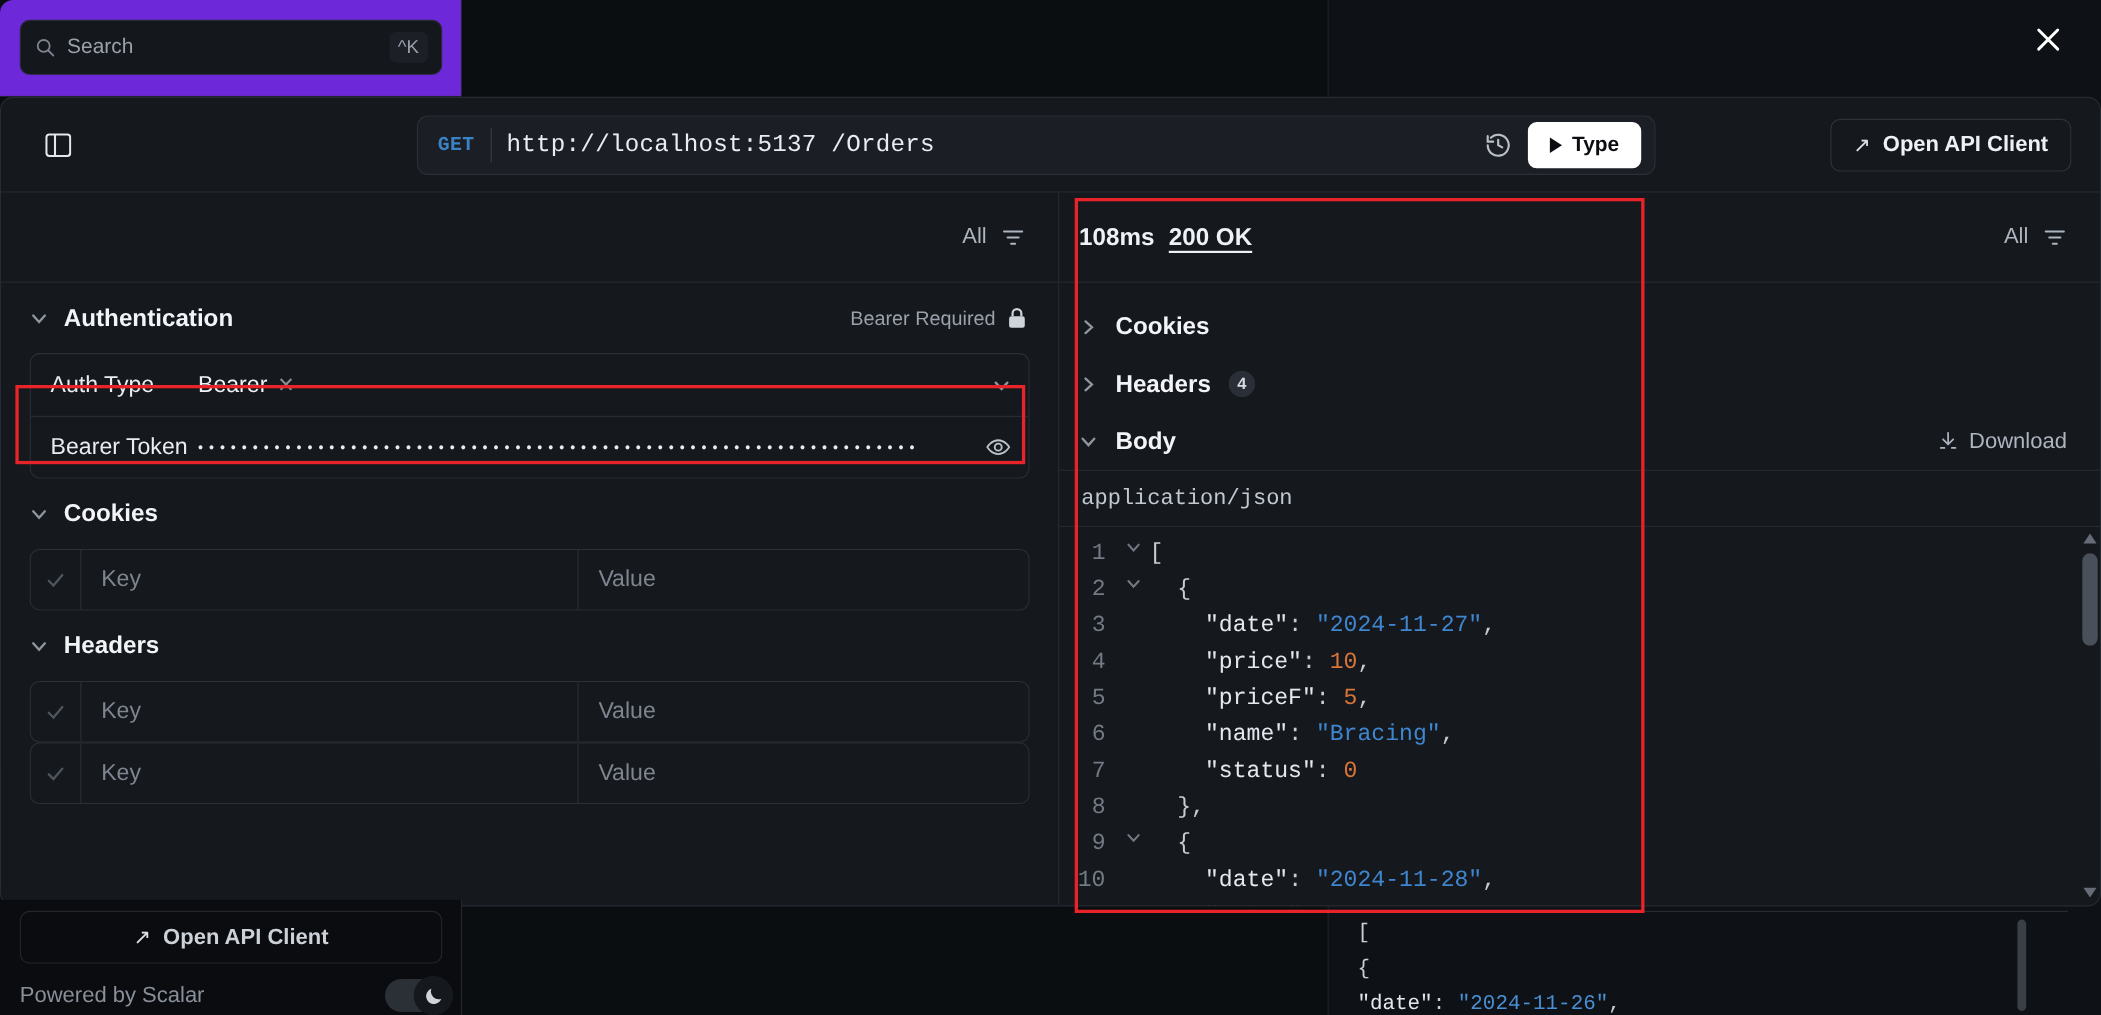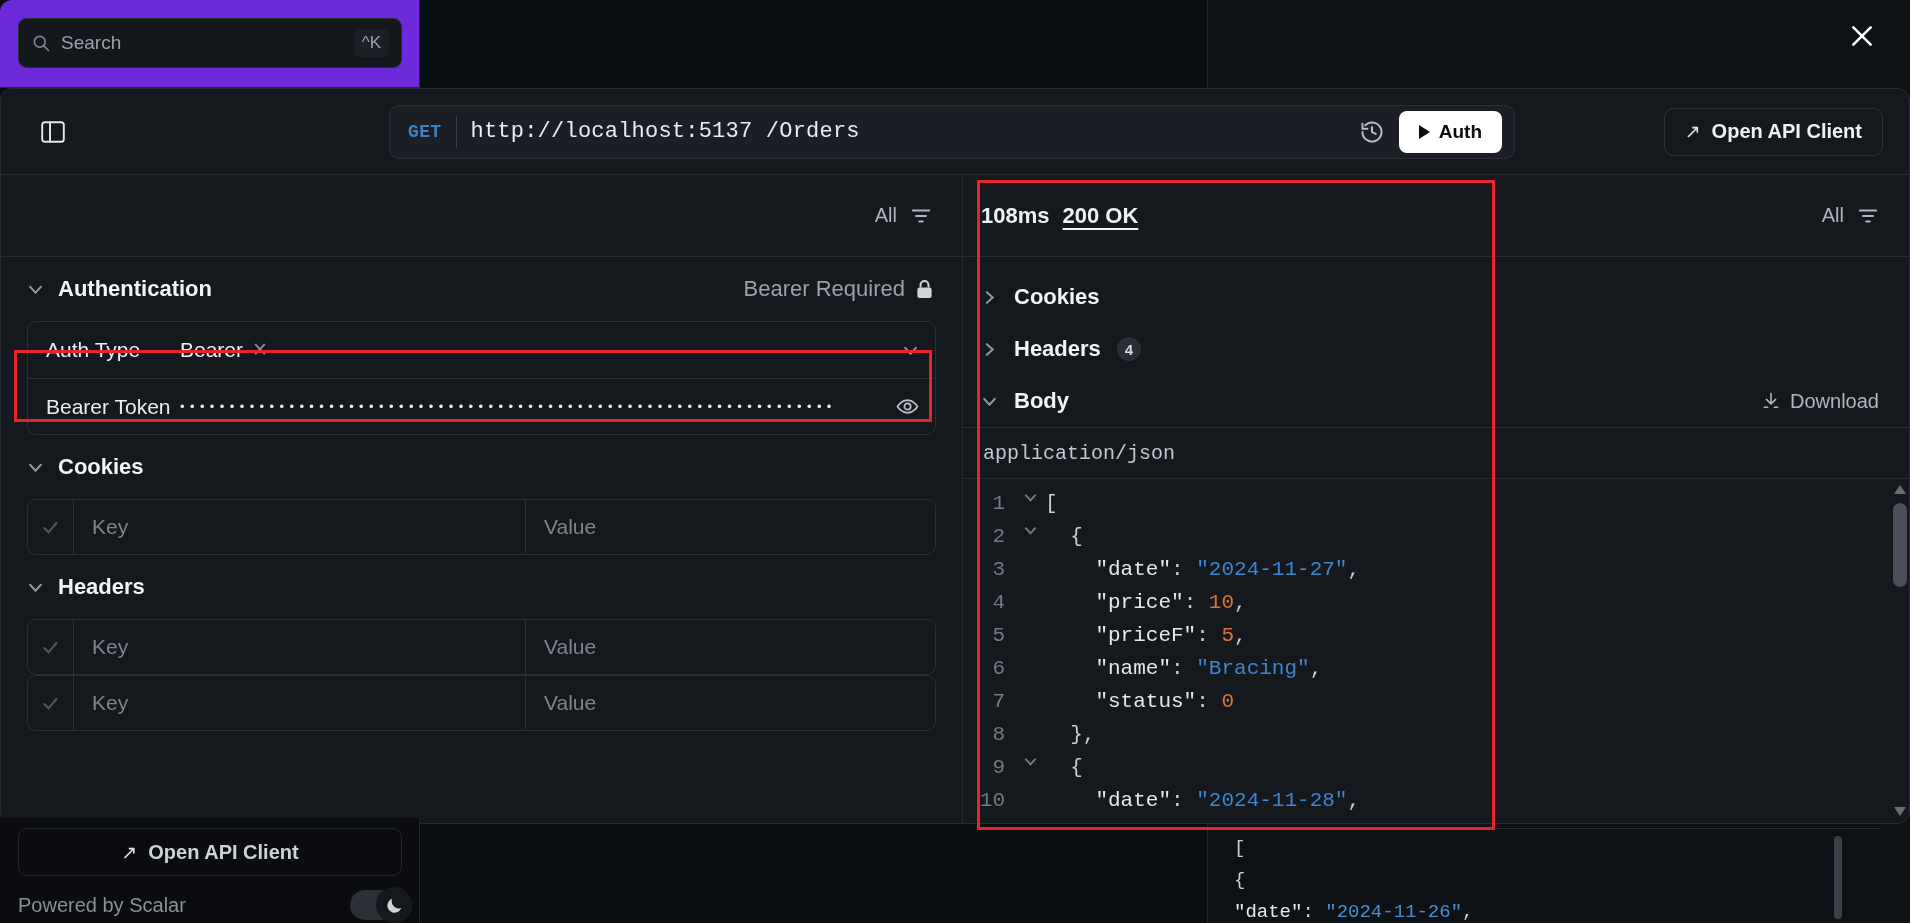--- a/index.html
+++ b/index.html
@@ -80,21 +80,21 @@
   .addr-bar {
     height: 86px; flex: 0 0 86px; display: flex; align-items: center;
     padding: 0 26px; border-bottom: 1px solid #272b32; position: relative;
   }
   .sidebar-toggle {
     width: 36px; height: 36px; display: flex; align-items: center; justify-content: center;
     color: #e4e7eb; cursor: pointer; margin-left: 8px;
   }
   .sidebar-toggle svg { width: 24px; height: 22px; }
   .url-field {
-    position: absolute; left: 388px; width: 1126px; height: 54px;
+    position: absolute; left: 378px; width: 1126px; height: 54px;
     background: #1b1e24; border: 1px solid #2b2f37; border-radius: 10px;
     display: flex; align-items: center; padding: 0 12px 0 18px;
   }
   .url-method {
     color: #3b82c4; font-family: "Liberation Mono", monospace;
     font-weight: 700; font-size: 18px; letter-spacing: .02em;
     padding-right: 14px;
   }
   .url-sep { width: 1px; align-self: stretch; background: #3a3f47; margin: 10px 0; }
   .url-text {
@@ -136,21 +136,21 @@
   .left-scroll { flex: 1; overflow: hidden; padding: 0 26px; }
 
   .section-head {
     display: flex; align-items: center; height: 64px; gap: 14px;
     position: relative;
   }
   .chev { color: #8f96a0; width: 17px; height: 17px; flex: 0 0 17px; }
   .section-title { color: #f2f4f7; font-size: 22px; font-weight: 700; }
   .section-right {
     position: absolute; right: 2px; display: flex; align-items: center; gap: 10px;
-    color: #9aa1ab; font-size: 22px;
+    color: #9aa1ab; font-size: 18px;
   }
   .lock-ic { width: 19px; height: 21px; color: #cfd4da; }
 
   .box { border: 1px solid #2b2f37; border-radius: 9px; overflow: hidden; }
   .row { display: flex; align-items: center; height: 56px; }
   .row + .row { border-top: 1px solid #2b2f37; }
   .cell-label {
     width: 152px; flex: 0 0 152px; padding-left: 18px;
     color: #e9ecf1; font-size: 21px;
   }
@@ -309,21 +309,21 @@
         <span class="url-method">GET</span>
         <span class="url-sep"></span>
         <span class="url-text">http://localhost:5137 /Orders</span>
         <svg class="history-icon" viewBox="0 0 24 24" fill="none" stroke="currentColor" stroke-width="1.8" stroke-linecap="round">
           <path d="M3.2 12a8.8 8.8 0 1 0 2.6-6.2"></path>
           <polyline points="3.2,4.4 3.2,9 7.8,9"></polyline>
           <polyline points="12,7.4 12,12 15.4,13.8"></polyline>
         </svg>
         <button class="send-btn">
           <span class="play"></span>
-          <span>Auth</span>
+          <span>Type</span>
         </button>
       </div>
 
       <button class="open-client-btn">
         <span class="arrow-ne">↗</span>
         <span>Open API Client</span>
       </button>
     </div>
 
     <div class="panes">

